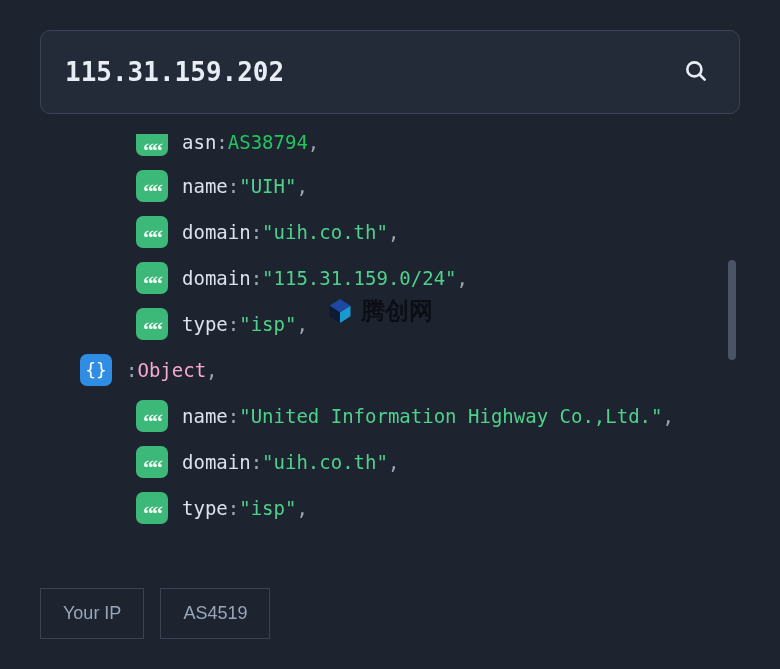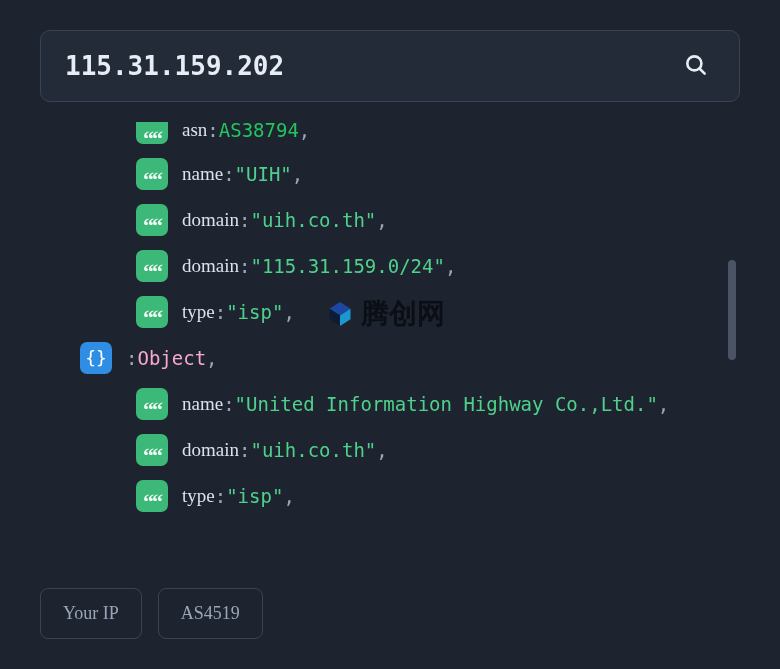--- a/index.html
+++ b/index.html
@@ -13,21 +13,21 @@
     position: relative;
   }
   .search-bar {
     margin: 30px 40px 20px 40px;
     background: #232b38;
     border: 1px solid #3a4354;
     border-radius: 10px;
     display: flex;
     align-items: center;
     padding: 0 24px;
-    height: 72px;
+    height: 84px;
   }
   .search-input {
     flex: 1;
     background: transparent;
     border: none;
     outline: none;
     color: #e8edf5;
     font-size: 26px;
     font-weight: 700;
     font-family: inherit;
@@ -69,21 +69,21 @@
     font-weight: 700;
     line-height: 0;
     transform: translateY(6px);
     letter-spacing: -2px;
   }
   .brace-glyph {
     color: #fff;
     font-size: 18px;
     font-weight: 400;
   }
-  .key { color: #dbe2ee; font-family: Liberation Serif, serif; }
+  .key { color: #dbe2ee; }
   .colon { color: #9aa5b8; }
   .val-str { color: #4fd18b; }
   .val-id { color: #22c55e; }
   .val-obj { color: #f9a8d4; }
   .comma { color: #9aa5b8; }
   .row.cut-top {
     height: 22px;
     overflow: hidden;
     align-items: flex-end;
   }
@@ -92,21 +92,21 @@
     position: absolute;
     left: 325px;
     top: 295px;
     display: flex;
     align-items: center;
     gap: 6px;
     opacity: 0.95;
     pointer-events: none;
   }
   .watermark-text {
-    font-size: 28px;
+    font-size: 24px;
     font-weight: 800;
     color: #0b0e14;
     font-family: Liberation Sans, sans-serif;
   }
   .scrollbar-thumb {
     position: absolute;
     right: 44px;
     top: 260px;
     width: 8px;
     height: 100px;
@@ -117,28 +117,28 @@
     position: absolute;
     bottom: 30px;
     left: 40px;
     right: 0;
     display: flex;
     gap: 16px;
     overflow: hidden;
   }
   .chip {
     border: 1px solid #3a4354;
-    border-radius: 8px;
+    border-radius: 0;
     padding: 14px 22px;
     color: #9aa5b8;
     font-size: 18px;
     white-space: nowrap;
     background: transparent;
     cursor: pointer;
-    font-family: Liberation Serif, serif;
+    font-family: Liberation Sans, sans-serif;
   }
 </style>
 </head>
 <body>
 
 <div class="search-bar">
   <input class="search-input" value="115.31.159.202" style="">
   <button class="search-btn">
     <svg width="26" height="26" viewBox="0 0 24 24" fill="none" stroke="#e8edf5" stroke-width="2.4" stroke-linecap="round">
       <circle cx="10.5" cy="10.5" r="6.5"></circle>

